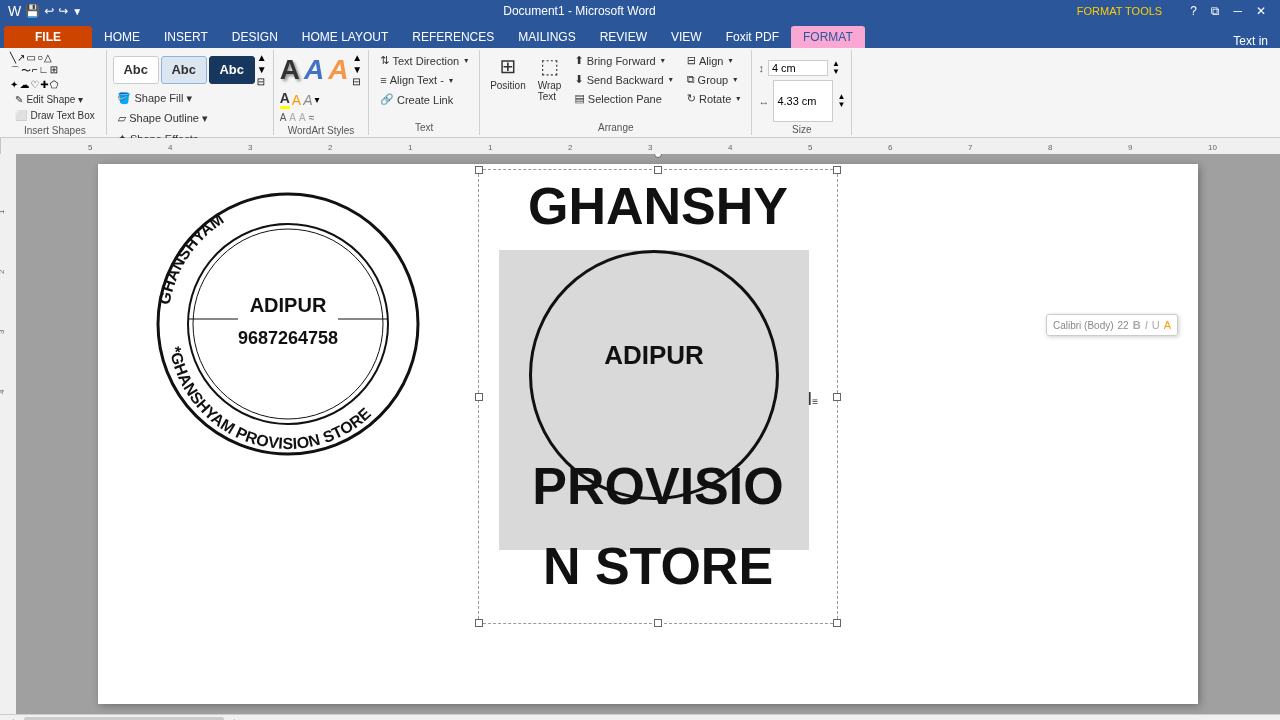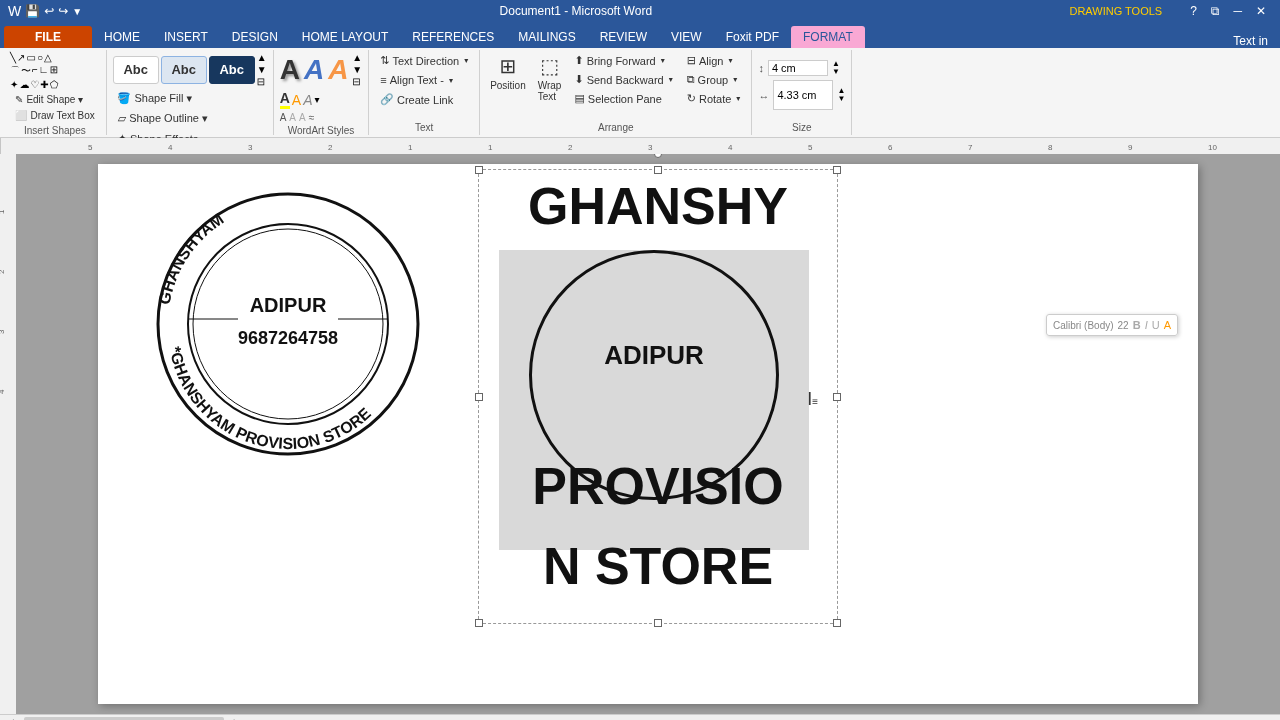--- a/index.html
+++ b/index.html
@@ -211,21 +211,21 @@
 <div id="title-bar">
   <div class="quick-access">
     <span style="color:#fff;font-size:14px;">W</span>
     <span style="font-size:12px;">💾</span>
     <span style="font-size:12px;">↩</span>
     <span style="font-size:12px;">↪</span>
     <span style="font-size:10px;">▼</span>
   </div>
   <div class="title">Document1 - Microsoft Word</div>
   <div style="display:flex;align-items:center;gap:2px;">
-    <span style="color:#ffcc00;font-size:11px;margin-right:20px;">DRAWING TOOLS</span>
+    <span style="color:#ffcc00;font-size:11px;margin-right:20px;">FORMAT TOOLS</span>
     <span style="color:white;padding:0 6px;font-size:12px;">?</span>
     <span style="color:white;padding:0 6px;font-size:12px;">⧉</span>
     <span style="color:white;padding:0 6px;font-size:12px;">─</span>
     <span style="color:white;padding:0 6px;font-size:12px;">✕</span>
   </div>
 </div>
 
 <div id="ribbon-tabs">
   <div class="ribbon-tab file-tab">FILE</div>
   <div class="ribbon-tab">HOME</div>
@@ -428,21 +428,21 @@
         <div style="display:flex;align-items:center;gap:4px;">
           <span style="font-size:11px;color:#555;">↕</span>
           <input type="text" style="width: 60px; font-size: 11px; border: 1px solid rgb(204, 204, 204); padding: 1px 3px;" value="4 cm">
           <div style="display:flex;flex-direction:column;">
             <span style="font-size:8px;cursor:pointer;line-height:1;">▲</span>
             <span style="font-size:8px;cursor:pointer;line-height:1;">▼</span>
           </div>
         </div>
         <div style="display:flex;align-items:center;gap:4px;">
           <span style="font-size:11px;color:#555;">↔</span>
-          <input type="text" style="width: 60px; font-size: 11px; border: 1px solid rgb(204, 204, 204); padding: 8px 3px;" value="4.33 cm">
+          <input type="text" style="width: 60px; font-size: 11px; border: 1px solid rgb(204, 204, 204); padding: 14px 3px;" value="4.33 cm">
           <div style="display:flex;flex-direction:column;">
             <span style="font-size:8px;cursor:pointer;line-height:1;">▲</span>
             <span style="font-size:8px;cursor:pointer;line-height:1;">▼</span>
           </div>
         </div>
       </div>
     </div>
     <div class="ribbon-group-label">Size</div>
   </div>
 

